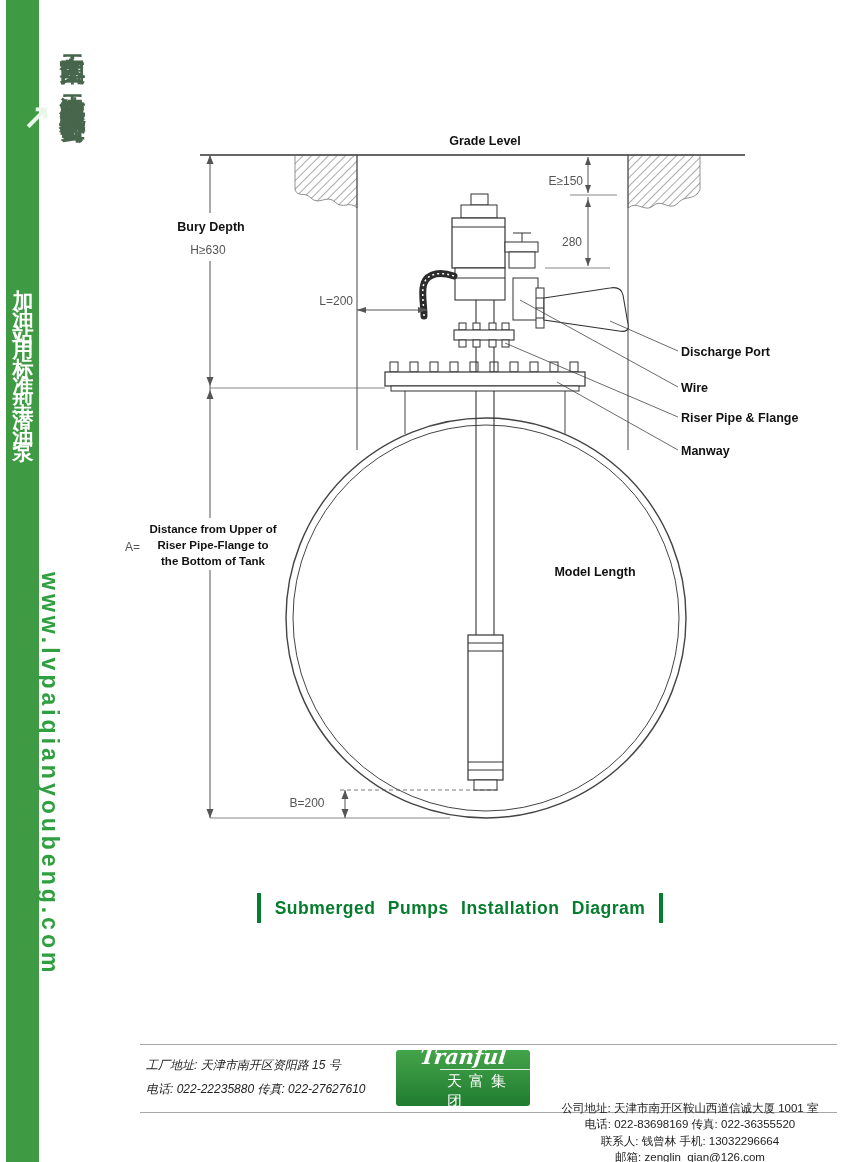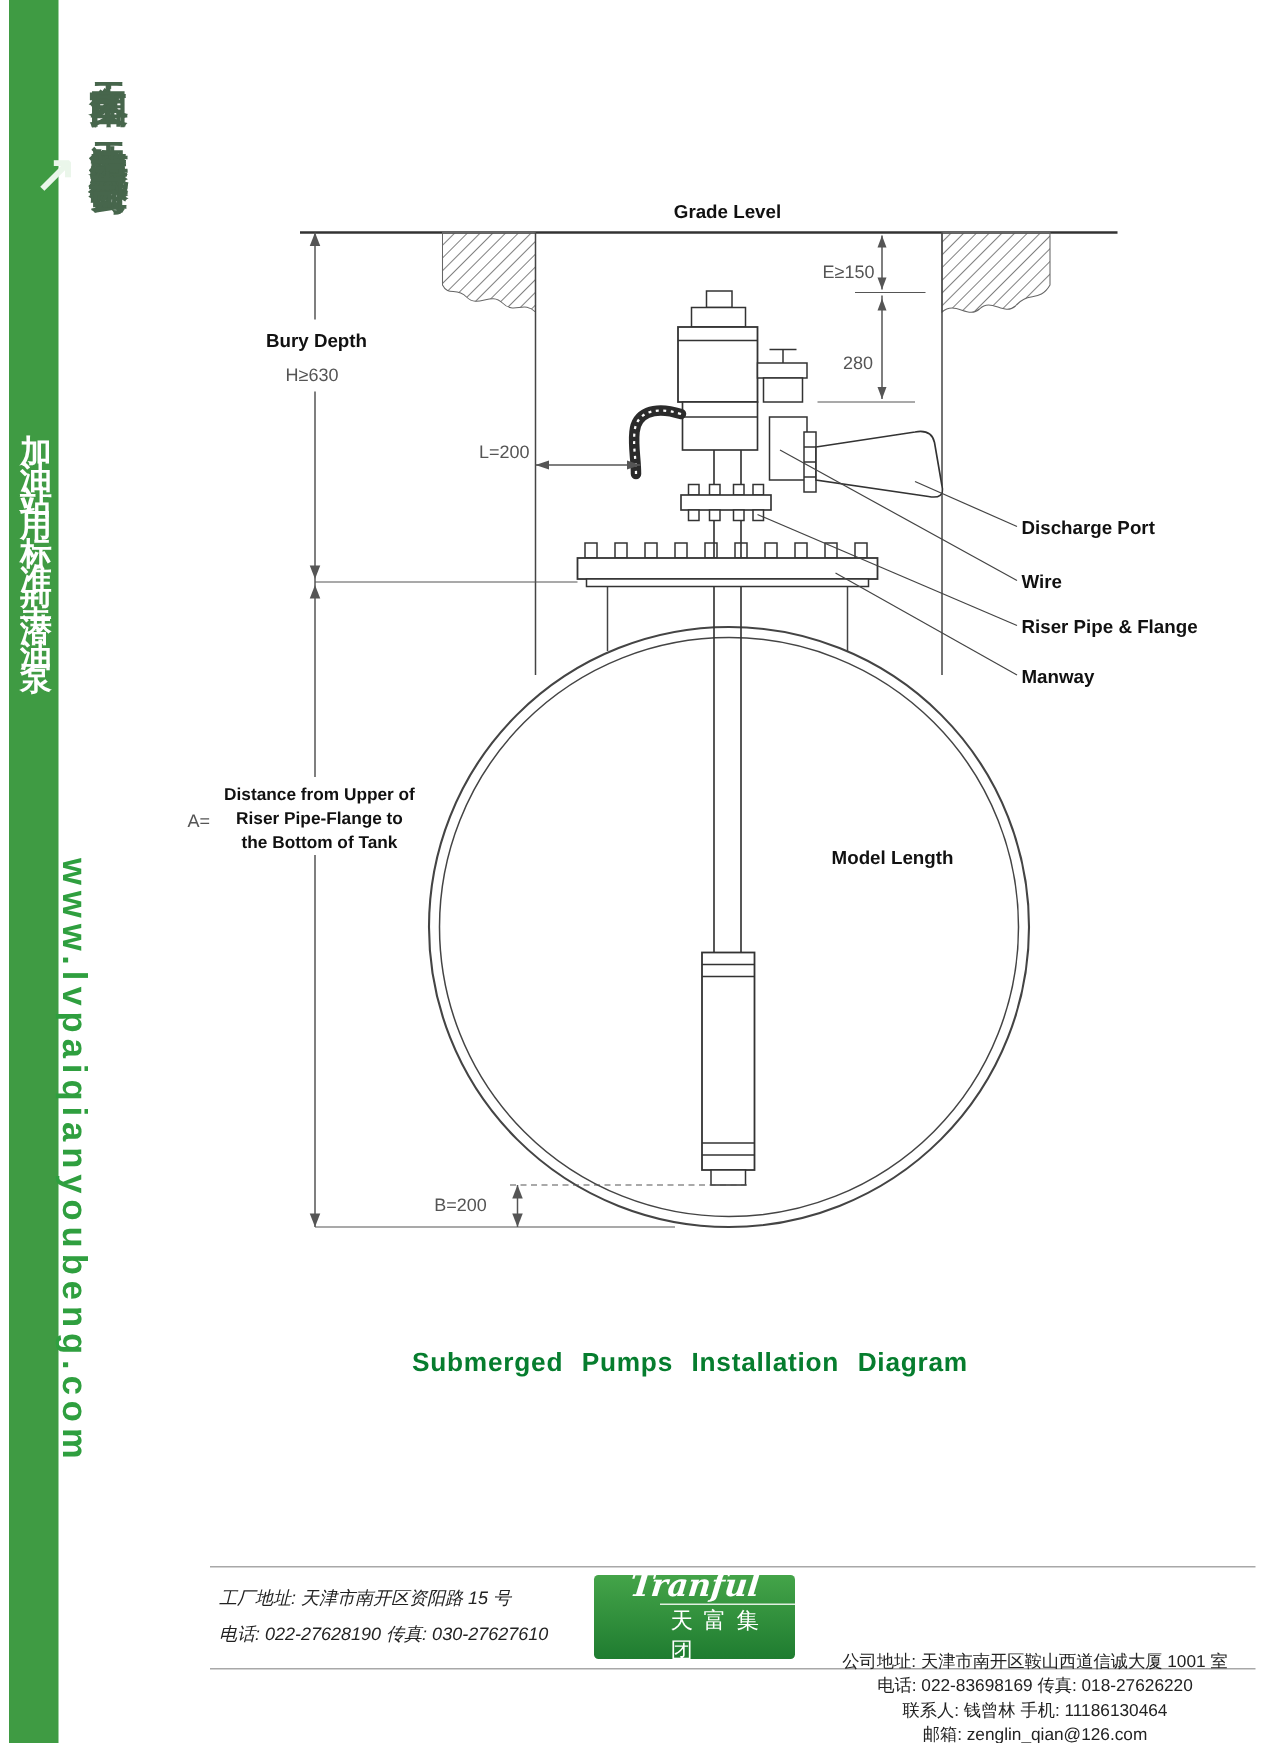--- a/index.html
+++ b/index.html
@@ -26,21 +26,21 @@
     writing-mode:vertical-rl;
     font-size:23px;font-weight:bold;color:#2f9f3f;letter-spacing:4px;line-height:28px;
   }
   
   .diagram-svg{position:absolute;left:105px;top:90px;}
   .dimtext{font-size:12px;fill:#555;font-family:"Liberation Sans",sans-serif;}
   .lbltext{font-size:12.5px;fill:#111;font-weight:bold;font-family:"Liberation Sans",sans-serif;}
   
   .title-row{
     position:absolute;left:230px;top:891px;width:460px;height:34px;
-    display:flex;align-items:center;justify-content:center;gap:14px;flex-direction:column;
+    display:flex;align-items:center;justify-content:center;gap:14px;
   }
   .title-bar{width:4px;height:30px;background:#067d2e;}
   .title-text{font-size:17.5px;font-weight:bold;color:#067d2e;letter-spacing:.5px;word-spacing:7px;white-space:nowrap;}
   
   .foot-rule{position:absolute;left:140px;width:697px;height:1px;background:#a8a8a8;}
   .foot-rule.top{top:1044px;}
   .foot-rule.bottom{top:1112px;}
   .foot-left{position:absolute;left:146px;top:1053px;width:245px;font-size:12px;color:#222;line-height:2.0;font-style:italic;}
   .foot-right{position:absolute;left:540px;top:1100px;width:300px;font-size:11.5px;color:#222;line-height:1.42;text-align:center;}
   .foot-logo{
@@ -239,28 +239,28 @@
     <div class="title-bar"></div>
     <div class="title-text">Submerged Pumps Installation Diagram</div>
     <div class="title-bar"></div>
   </div>
 
   <div class="foot-rule top"></div>
   <div class="foot-rule bottom"></div>
 
   <div class="foot-left">
     <span class="line">工厂地址: 天津市南开区资阳路 15 号</span>
-    <span class="line">电话: 022-27628190  传真: 030-27627610</span>
+    <span class="line">电话: 022-22235880  传真: 022-27627610</span>
   </div>
 
   <div class="foot-logo">
     <span class="en">Tranful</span>
     <span class="cn">天富集团</span>
   </div>
 
   <div class="foot-right">
     <span class="line">公司地址: 天津市南开区鞍山西道信诚大厦 1001 室</span>
-    <span class="line">电话: 022-83698169  传真: 018-27626220</span>
-    <span class="line">联系人: 钱曾林  手机: 11186130464</span>
+    <span class="line">电话: 022-83698169  传真: 022-36355520</span>
+    <span class="line">联系人: 钱曾林  手机: 13032296664</span>
     <span class="line">邮箱: zenglin_qian@126.com</span>
   </div>
 
 </div>
 
 </body></html>

